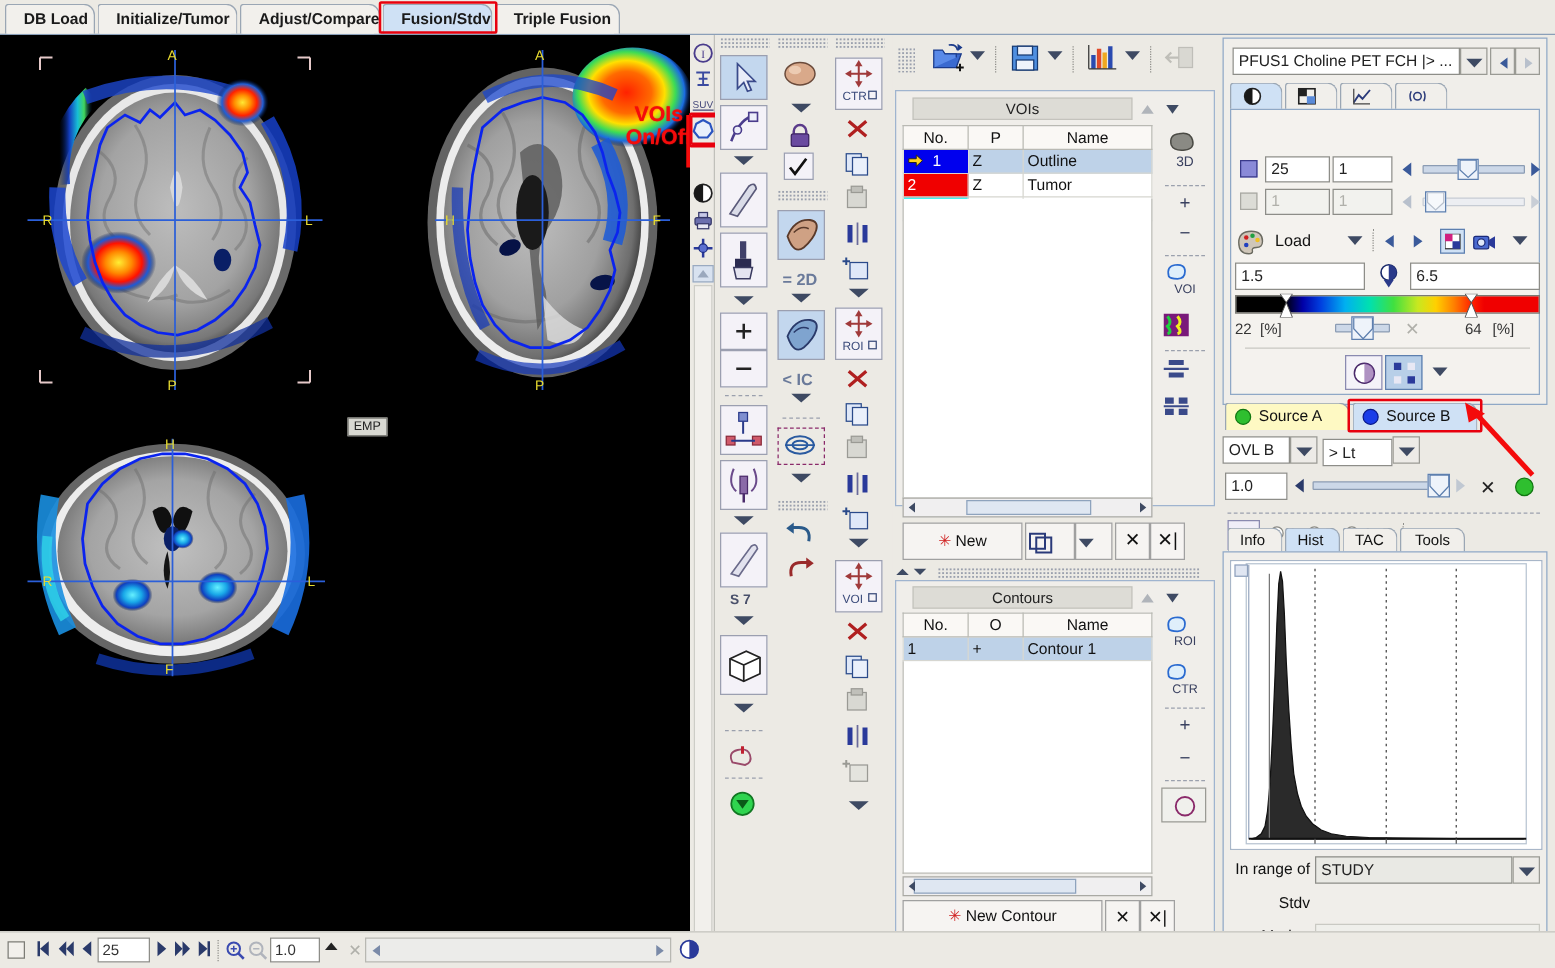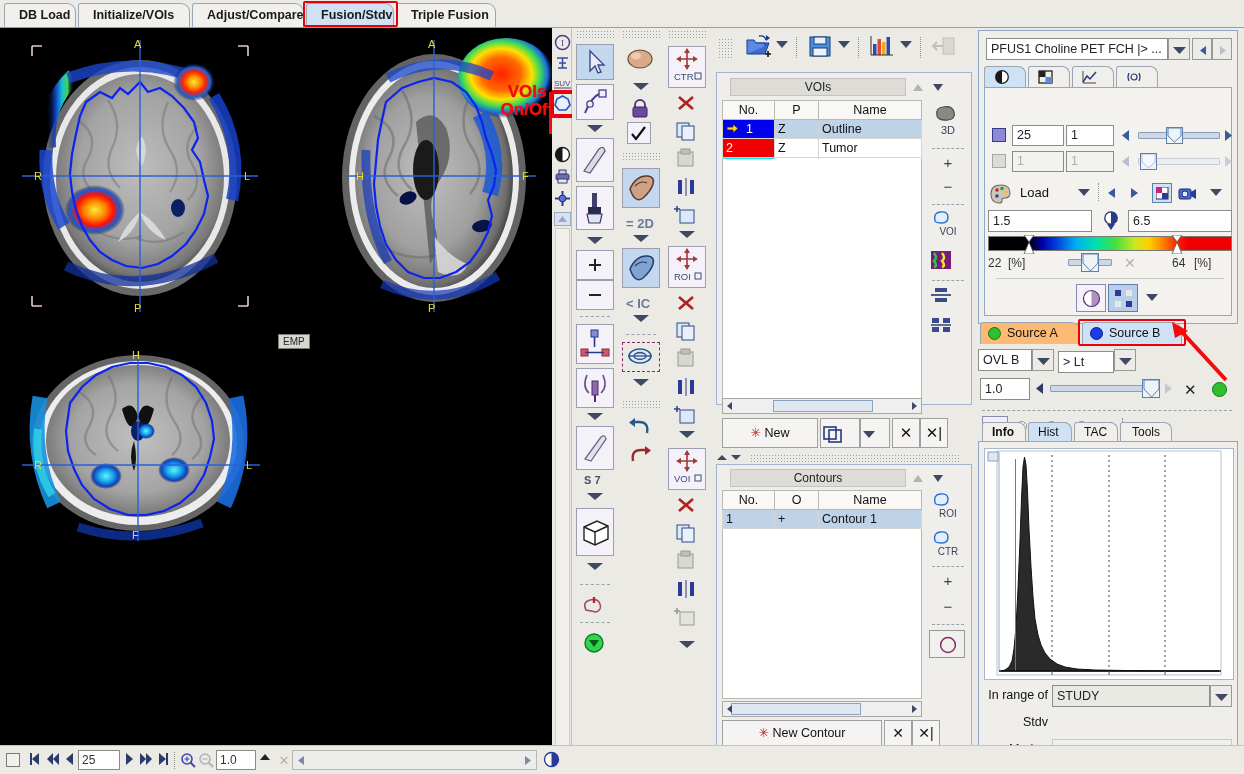--- a/index.html
+++ b/index.html
@@ -91,39 +91,39 @@
   .ddbtn { position:absolute; background:#edebe7; border:1px solid #9a9a94; cursor:pointer; }
   .sldtrack { position:absolute; height:7px; background:#ccd8e8; border:1px solid #8b9cb3; border-radius:1px; }
   .sldthumb { position:absolute; width:17px; height:17px; background:#eef3fa; border:1px solid #5d7fae; cursor:pointer; }
   .arwL, .arwR { position:absolute; width:12px; height:13px; cursor:pointer; }
   .tabrow { position:absolute; }
   .stab { position:absolute; height:20px; line-height:18px; padding:0 9px; font-size:12px;
           background:#f1efeb; border:1px solid #9aa6b4; border-bottom:none; border-radius:3px 8px 0 0;
           cursor:pointer; color:#111; }
   .stab.sel { background:#cfe1f5; }
   .srcbtn { position:absolute; height:22px; line-height:20px; font-size:12.5px; padding-left:26px;
-            background:#fdba74; border:1px solid #9aa6b4; border-bottom:none; border-radius:3px 9px 0 0;
+            background:#fef9c3; border:1px solid #9aa6b4; border-bottom:none; border-radius:3px 9px 0 0;
             cursor:pointer; color:#111; }
   .srcbtn.sel { background:#cfe1f5; }
   .dotled { position:absolute; width:13px; height:13px; border-radius:50%; }
   .statlbl { position:absolute; font-size:12.5px; color:#111; text-align:right; }
   .statval { position:absolute; background:#efefeb; border:1px solid #c9c9c3; font-size:12.5px;
              line-height:20px; padding:0 4px; color:#1c3c6e; }
   #histbox { position:absolute; background:#fff; border:1px solid #a8b6c8; }
   .radio { position:absolute; width:11px; height:11px; border:1px solid #8a8a84; border-radius:50%; background:#fff; }
   .radio.on::after { content:""; position:absolute; left:2px; top:2px; width:5px; height:5px;
                      border-radius:50%; background:#333; }
   svg { display:block; }
 </style>
 </head>
 <body>
 
 <div id="tabbar">
   <div class="mtab" style="left:4px;   width:72px;">DB Load</div>
-  <div class="mtab" style="left:78px;  width:112px;">Initialize/VOIs</div>
+  <div class="mtab" style="left:78px;  width:112px;">Initialize/Tumor</div>
   <div class="mtab" style="left:192px; width:112px;">Adjust/Compare</div>
   <div class="mtab sel" style="left:306px; width:88px;">Fusion/Stdv</div>
   <div class="mtab" style="left:396px; width:100px;">Triple Fusion</div>
   <div class="tabhl" style="left:303px; top:1px; width:95px; height:26px;"></div>
 </div>
 
 <div id="imgarea">
 
   <div class="brain" style="left:8px; top:2px; width:264px; height:292px;">
     <svg width="264" height="292" viewBox="0 0 264 292">
@@ -1182,21 +1182,21 @@
     <svg width="14" height="10">
         <polygon points="7,2 12,8 2,8" fill="#a0a4ac"></polygon>
       </svg>
   </div>
 
   <svg style="position:absolute; left:186px; top:292px;" width="70" height="68">
     <path d="M64 60 L18 10" stroke="#f40b0b" stroke-width="4" fill="none"></path>
     <polygon points="10,2 26,11 13,18" fill="#f40b0b"></polygon>
   </svg>
 
-  <div class="stab" style="left:6px;   top:394px; width:44px;font-weight:bold;">Info</div>
+  <div class="stab" style="left:6px;   top:394px; width:44px;">Info</div>
   <div class="stab sel" style="left:52px;  top:394px; width:44px;">Hist</div>
   <div class="stab" style="left:98px;  top:394px; width:44px;">TAC</div>
   <div class="stab" style="left:144px; top:394px; width:52px;text-align:center;">Tools</div>
 
   <div class="rbox" style="left:2px; top:413px; width:260px; height:354px;"></div>
   <div id="histbox" style="left:8px; top:420px; width:250px; height:232px;">
     <svg width="248" height="230" viewBox="0 0 248 230">
       <rect x="0" y="0" width="248" height="230" fill="#fff"></rect>
       <rect x="12" y="2" width="224" height="224" fill="none" stroke="#b8c4d2" stroke-width="1"></rect>
       <rect x="3" y="3" width="10" height="9" fill="#e0e6f2" stroke="#8ea0bc"></rect>

